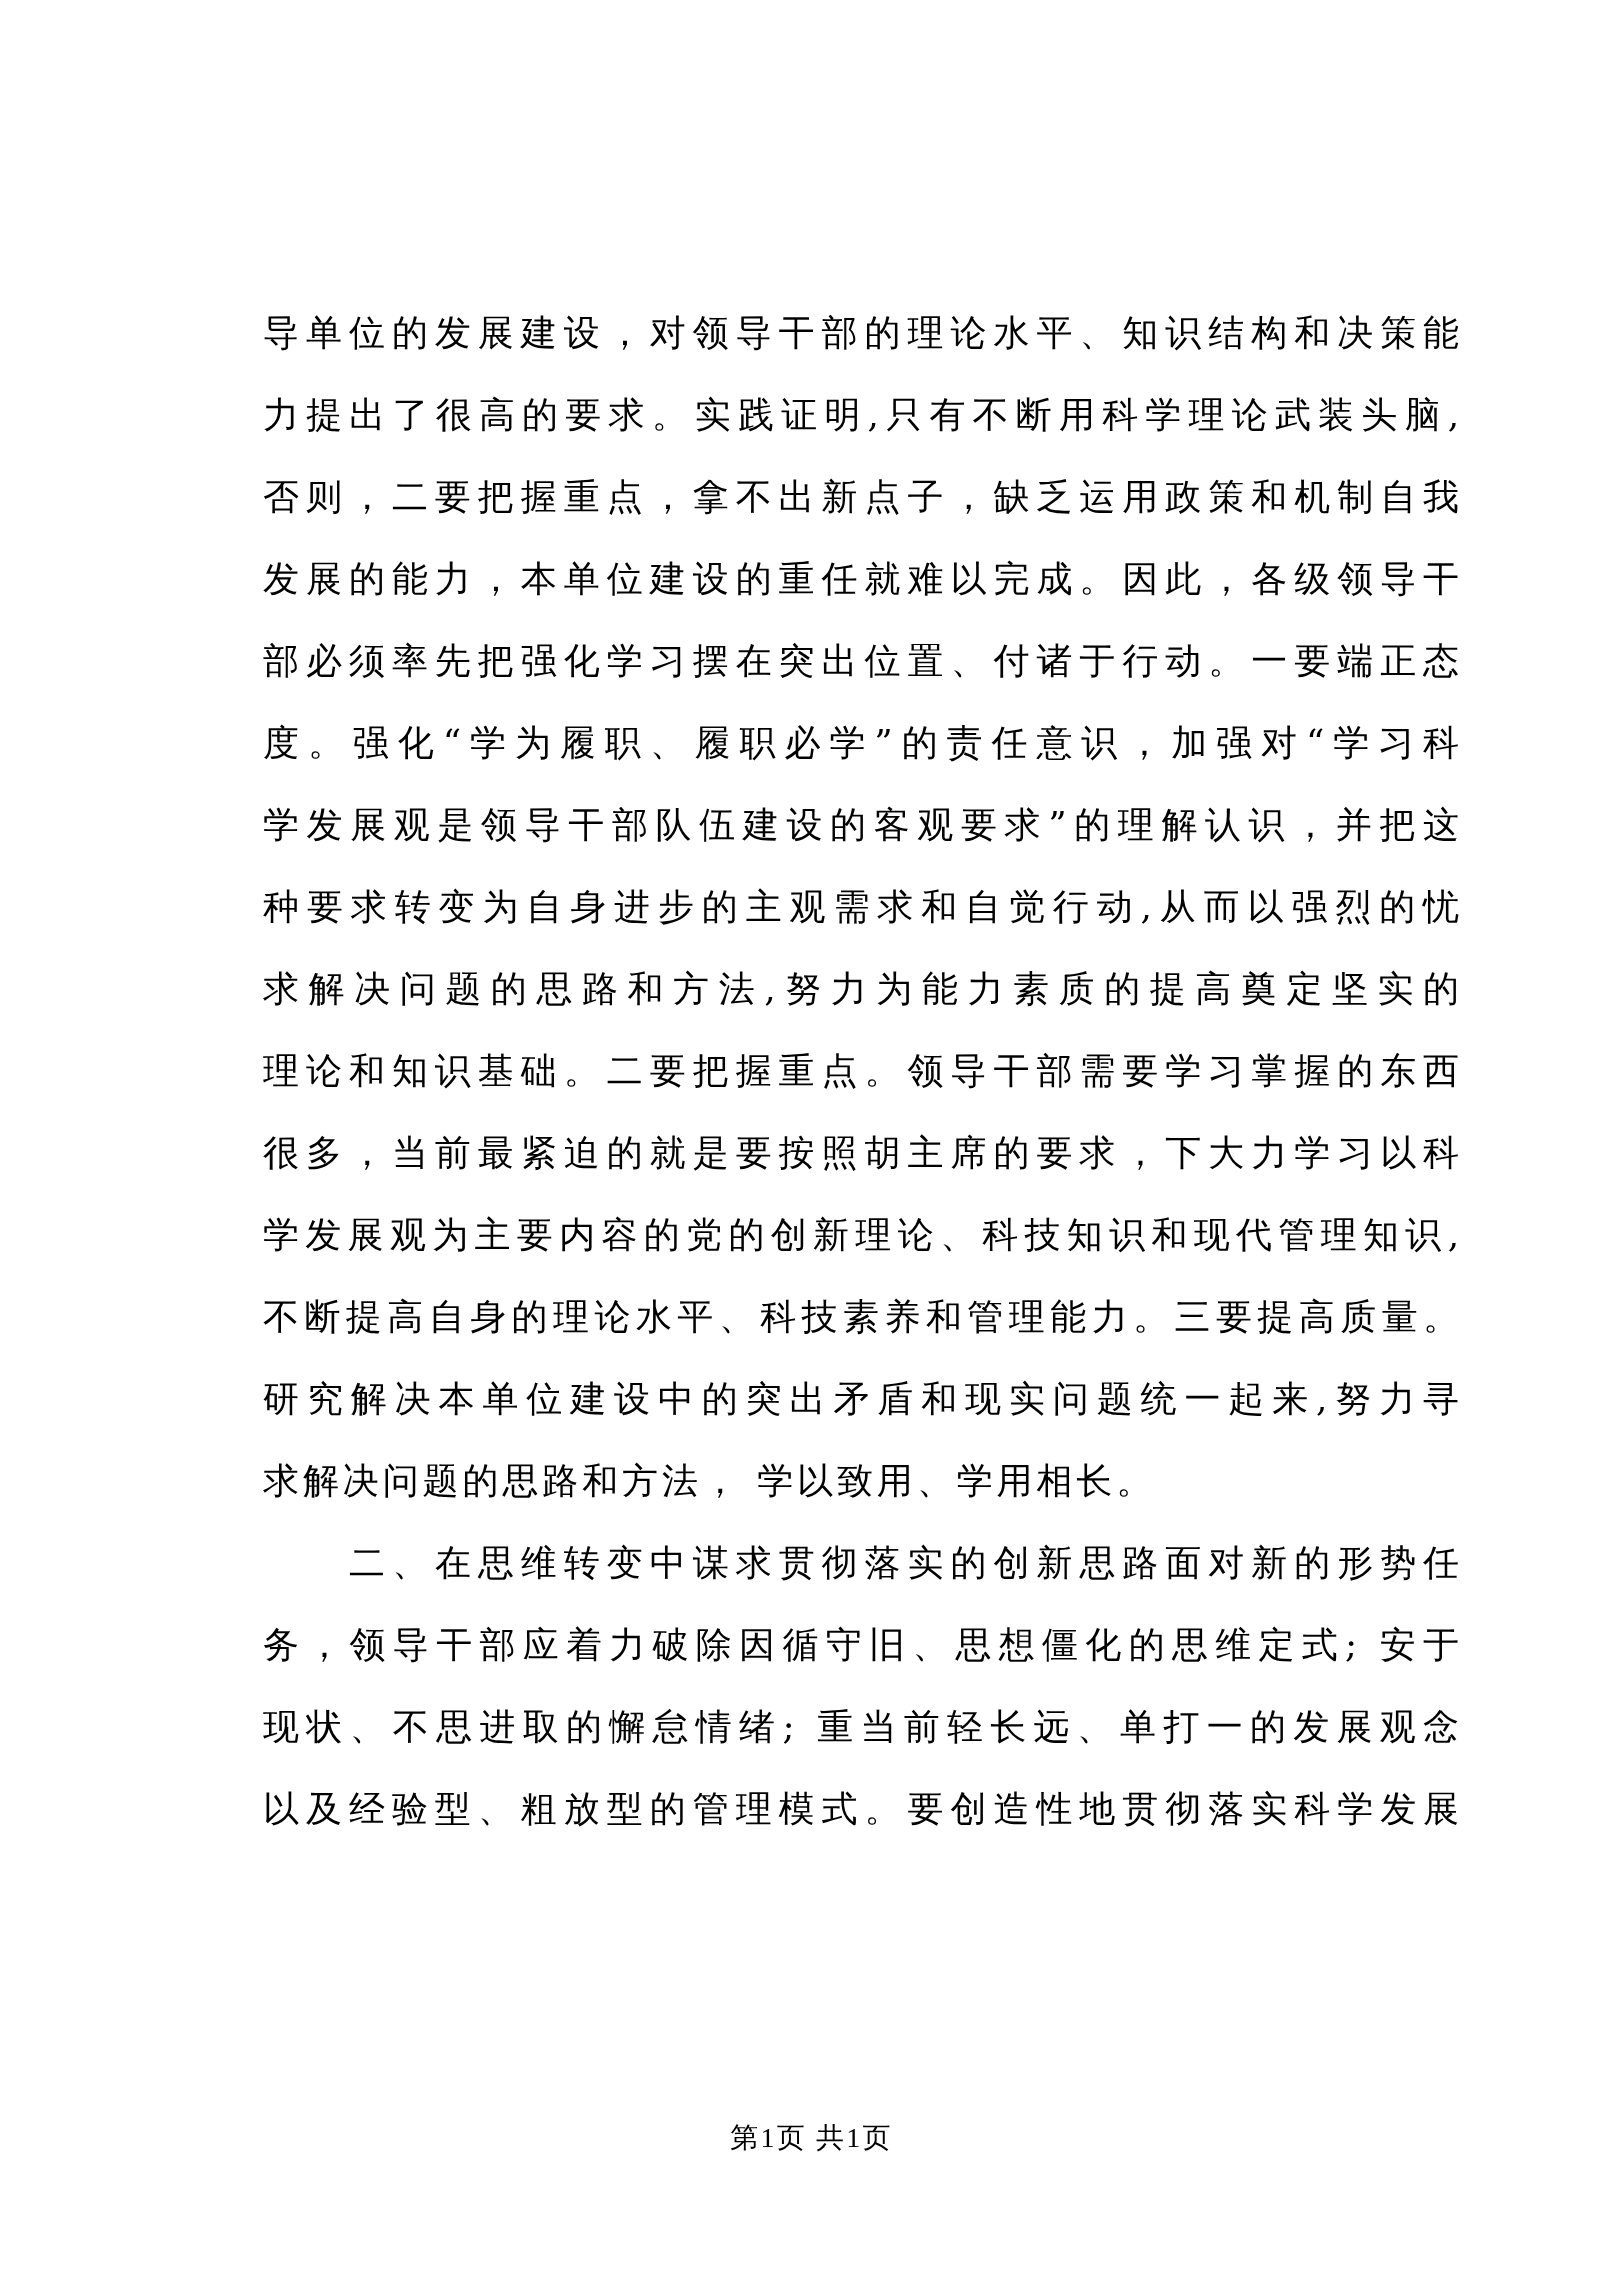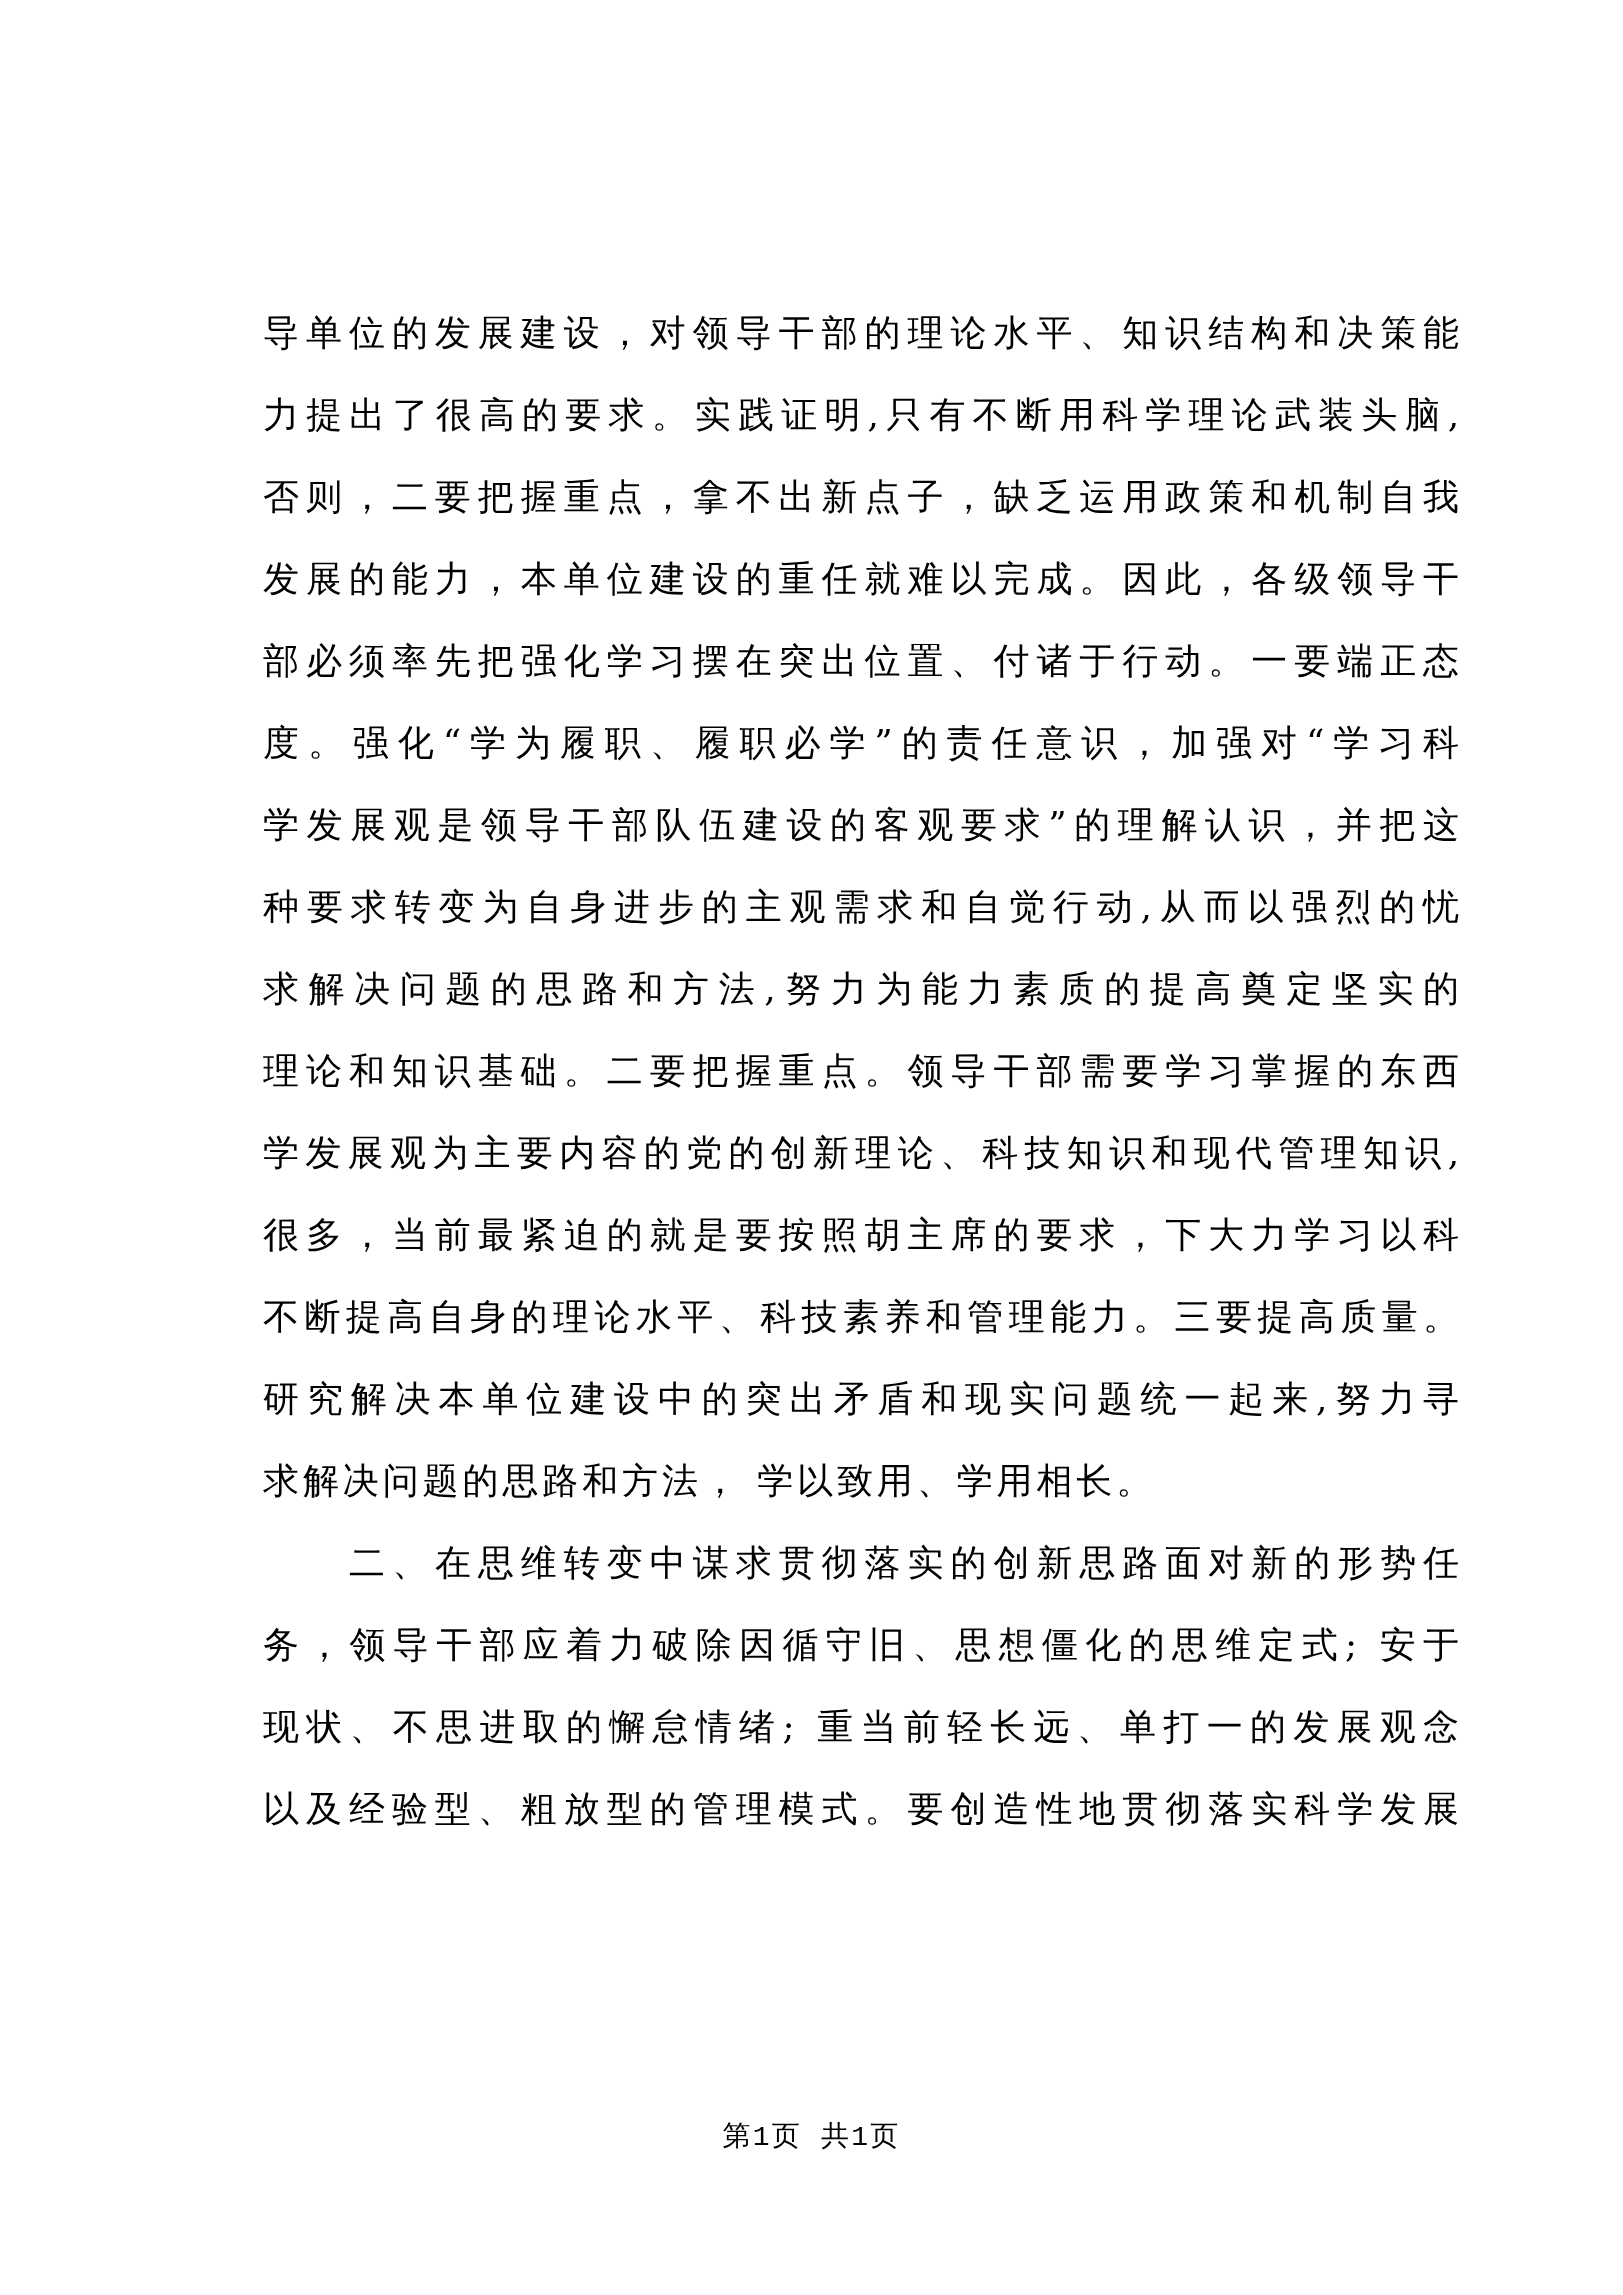--- a/index.html
+++ b/index.html
@@ -43,40 +43,40 @@
     left: 0;
     top: 2121px;
     width: 100%;
     text-align: center;
   }
   .page-footer span {
     font-size: 28px;
     line-height: 34px;
     letter-spacing: 2.2px;
     color: #000000;
-    font-family: Liberation Mono, monospace;
+    font-family: Liberation Serif, serif;
   }
 </style>
 </head>
 <body>
 
 <div class="page">
   <main class="doc-body" id="doc-body">
       <div class="line">导单位的发展建设，对领导干部的理论水平、知识结构和决策能</div>
       <div class="line">力提出了很高的要求。实践证明,只有不断用科学理论武装头脑,</div>
       <div class="line">否则，二要把握重点，拿不出新点子，缺乏运用政策和机制自我</div>
       <div class="line">发展的能力，本单位建设的重任就难以完成。因此，各级领导干</div>
       <div class="line">部必须率先把强化学习摆在突出位置、付诸于行动。一要端正态</div>
       <div class="line">度。强化“学为履职、履职必学”的责任意识，加强对“学习科</div>
       <div class="line">学发展观是领导干部队伍建设的客观要求”的理解认识，并把这</div>
       <div class="line">种要求转变为自身进步的主观需求和自觉行动,从而以强烈的忧</div>
       <div class="line">求解决问题的思路和方法,努力为能力素质的提高奠定坚实的</div>
       <div class="line">理论和知识基础。二要把握重点。领导干部需要学习掌握的东西</div>
+      <div class="line">很多，当前最紧迫的就是要按照胡主席的要求，下大力学习以科</div>
       <div class="line">学发展观为主要内容的党的创新理论、科技知识和现代管理知识,</div>
-      <div class="line">很多，当前最紧迫的就是要按照胡主席的要求，下大力学习以科</div>
       <div class="line">不断提高自身的理论水平、科技素养和管理能力。三要提高质量。</div>
       <div class="line">研究解决本单位建设中的突出矛盾和现实问题统一起来,努力寻</div>
       <div class="line para-end">求解决问题的思路和方法， 学以致用、学用相长。</div>
       <div class="line indent">二、在思维转变中谋求贯彻落实的创新思路面对新的形势任</div>
       <div class="line">务，领导干部应着力破除因循守旧、思想僵化的思维定式; 安于</div>
       <div class="line">现状、不思进取的懈怠情绪; 重当前轻长远、单打一的发展观念</div>
       <div class="line">以及经验型、粗放型的管理模式。要创造性地贯彻落实科学发展</div>
     </main>
   <footer class="page-footer">
     <span>第1页 共1页</span>

